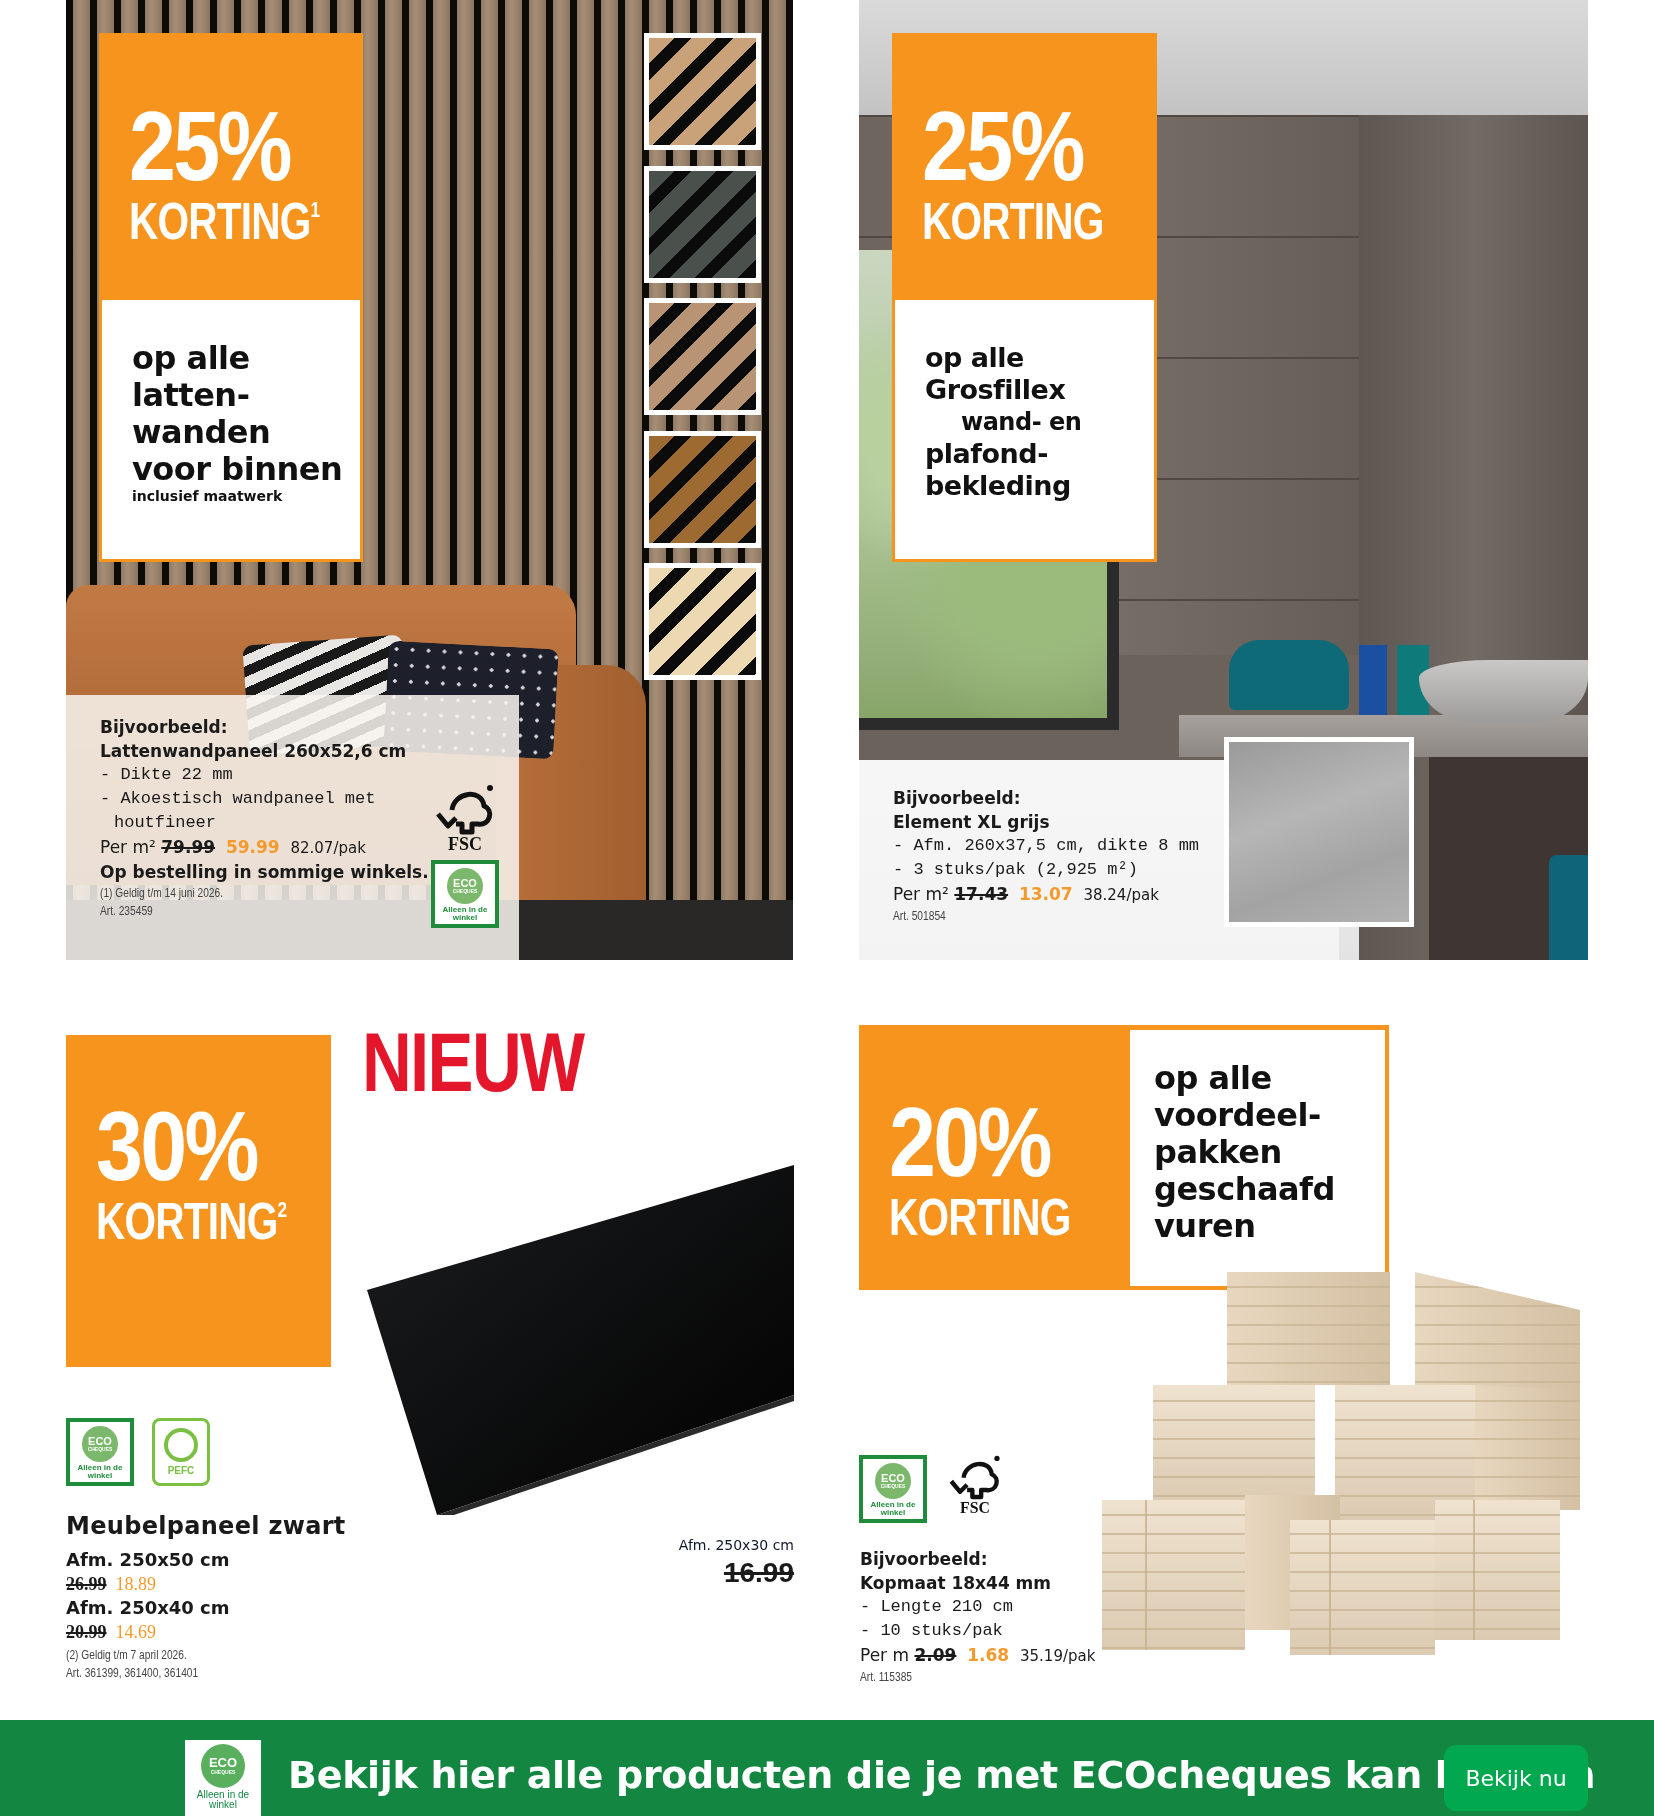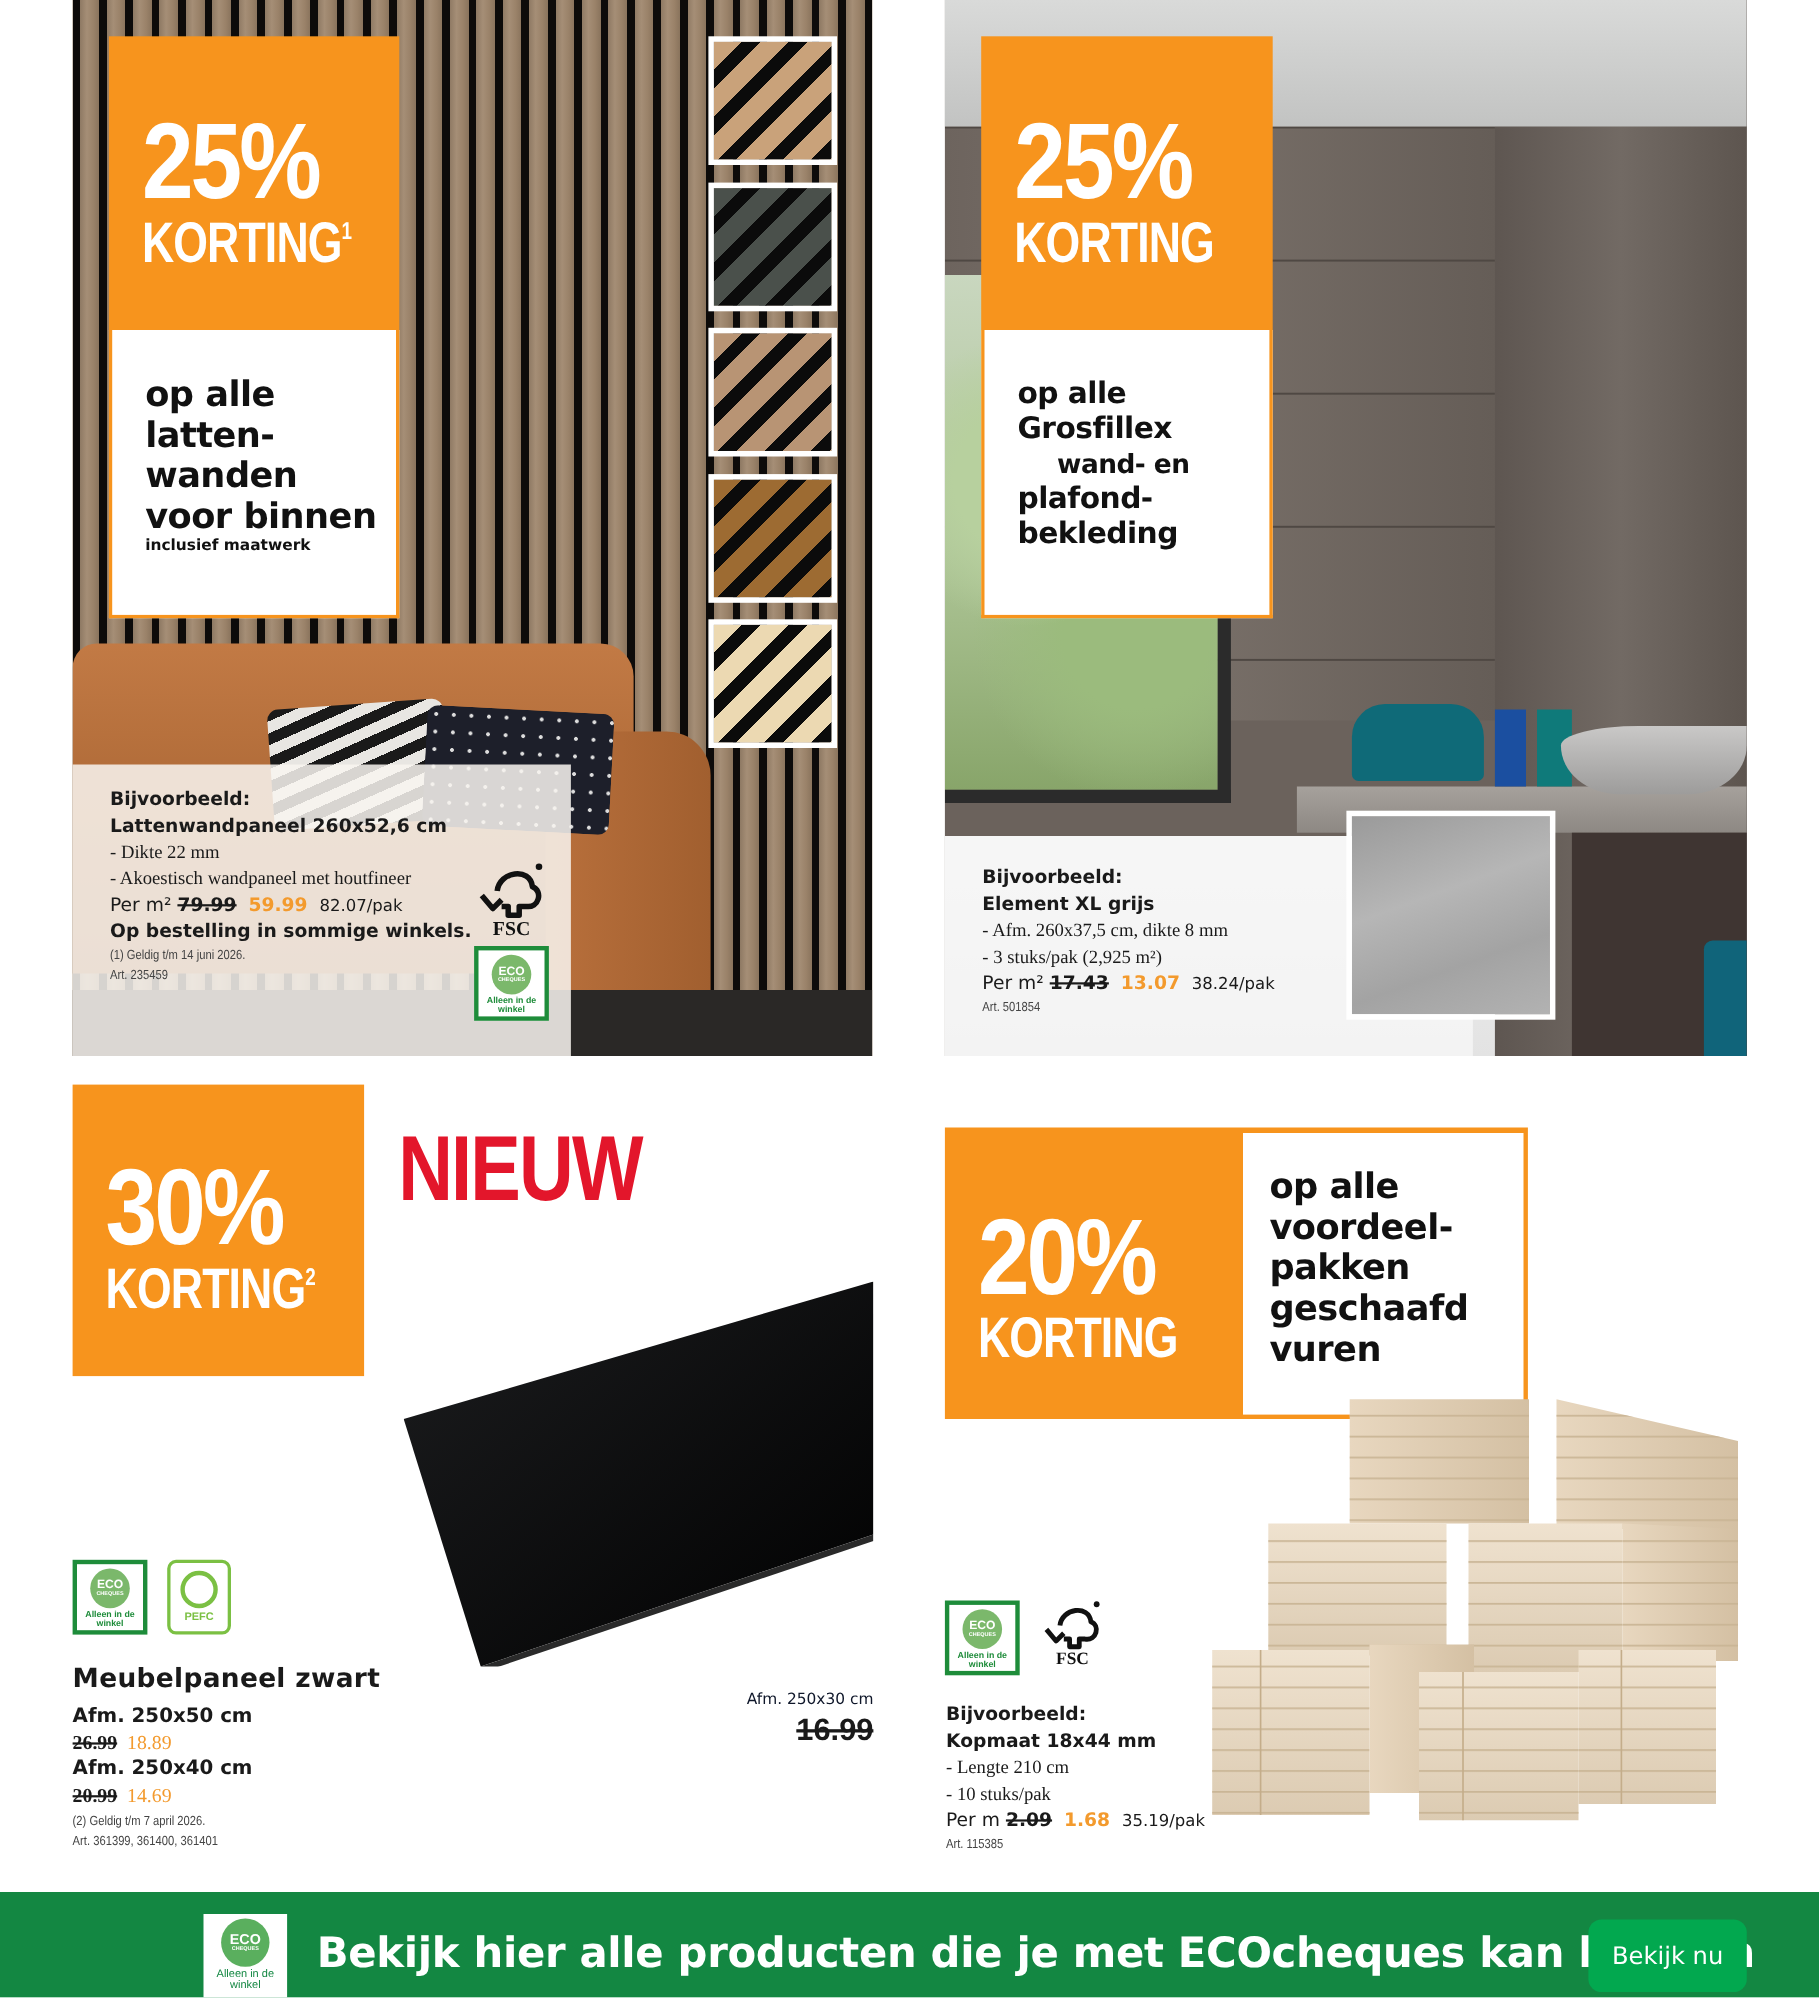--- a/index.html
+++ b/index.html
@@ -63,21 +63,21 @@
   .white-box-small { font-family: "DejaVu Sans", sans-serif; font-weight: 700; font-size: 14px; color: #111; }
 
   .swatch {
     width: 117px; height: 117px; border: 5px solid #ffffff; overflow: hidden;
   }
 
   .info-overlay {
     background: rgba(248, 244, 240, 0.86);
   }
   .info-title { font-family: "DejaVu Sans", sans-serif; font-weight: 700; font-size: 17px; line-height: 24px; color: #1a1a1a; }
-  .info-line { font-family: Liberation Serif, serif; font-size: 17px; line-height: 24px; color: #1a1a1a; }
+  .info-line { font-family: Liberation Mono, monospace; font-size: 17px; line-height: 24px; color: #1a1a1a; }
   .info-bullet { padding-left: 14px; text-indent: -14px; }
   .price-row { font-family: "DejaVu Sans", sans-serif; font-size: 17px; line-height: 24px; white-space: nowrap; }
   .strike { text-decoration: line-through; text-decoration-thickness: 2px; font-weight: 700; }
   .new-price { color: #f39a2d; font-weight: 700; }
   .pak { font-size: 15px; }
   .note { font-family: "Liberation Sans", sans-serif; font-size: 12px; line-height: 18px; color: #444; transform: scaleX(0.85); transform-origin: left; white-space: nowrap; }
   .eco-logo {
     width: 68px; height: 68px; border: 4px solid #1e8c3a; background: #fff;
     display: flex; flex-direction: column; align-items: center; justify-content: flex-start; padding-top: 4px;
   }
@@ -269,21 +269,21 @@
   <div class="info-line">- 3 stuks/pak (2,925 m²)</div>
   <div class="price-row">
     <span>Per m²</span>
     <span class="strike">17.43</span>
     &nbsp;<span class="new-price">13.07</span>
     &nbsp;<span class="pak">38.24/pak</span>
   </div>
   <div class="note">Art. 501854</div>
 </div>
 
-<div class="abs orange-box" style="left:66px; top:986px; width:265px; height:265px;">
+<div class="abs orange-box" style="left:66px; top:1035px; width:265px; height:332px;">
   <div style="position:absolute; left:30px; top:62px;">
     <span class="badge-pct">30%</span>
     <span class="badge-korting"><span>KORTING</span><sup>2</sup></span>
   </div>
 </div>
 <div class="abs nieuw">NIEUW</div>
 
 <svg class="abs black-panel" viewBox="0 0 427 350">
   <defs>
     <linearGradient id="bp" x1="0" y1="0" x2="1" y2="1">

